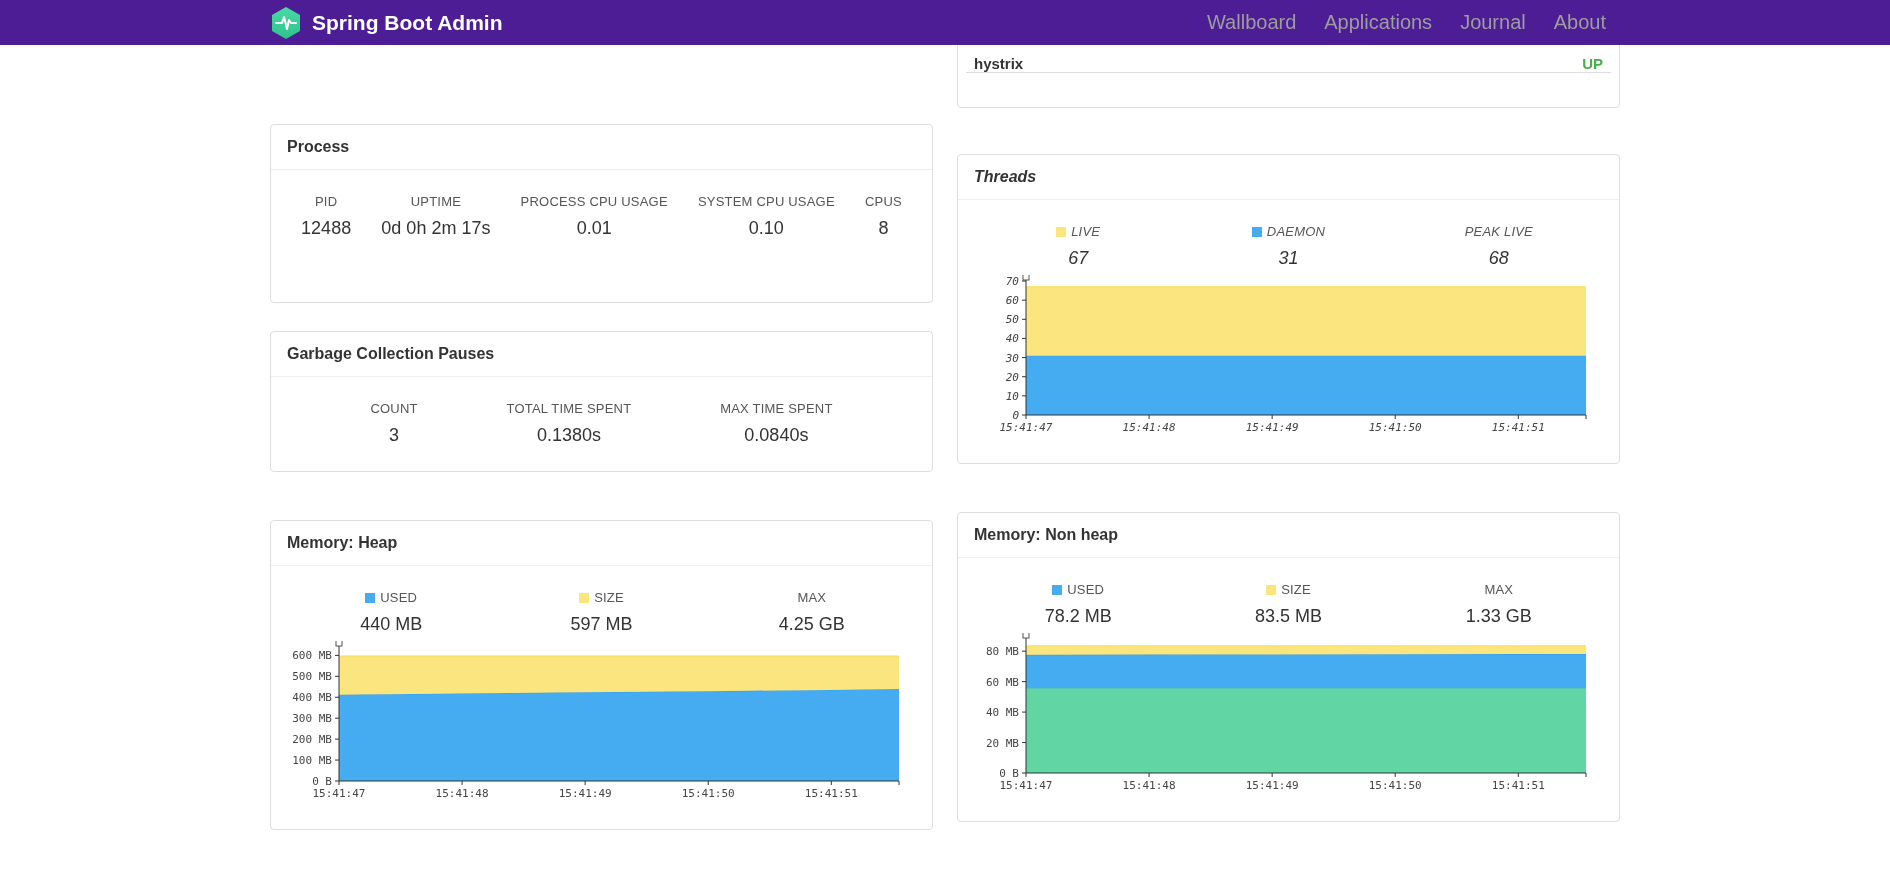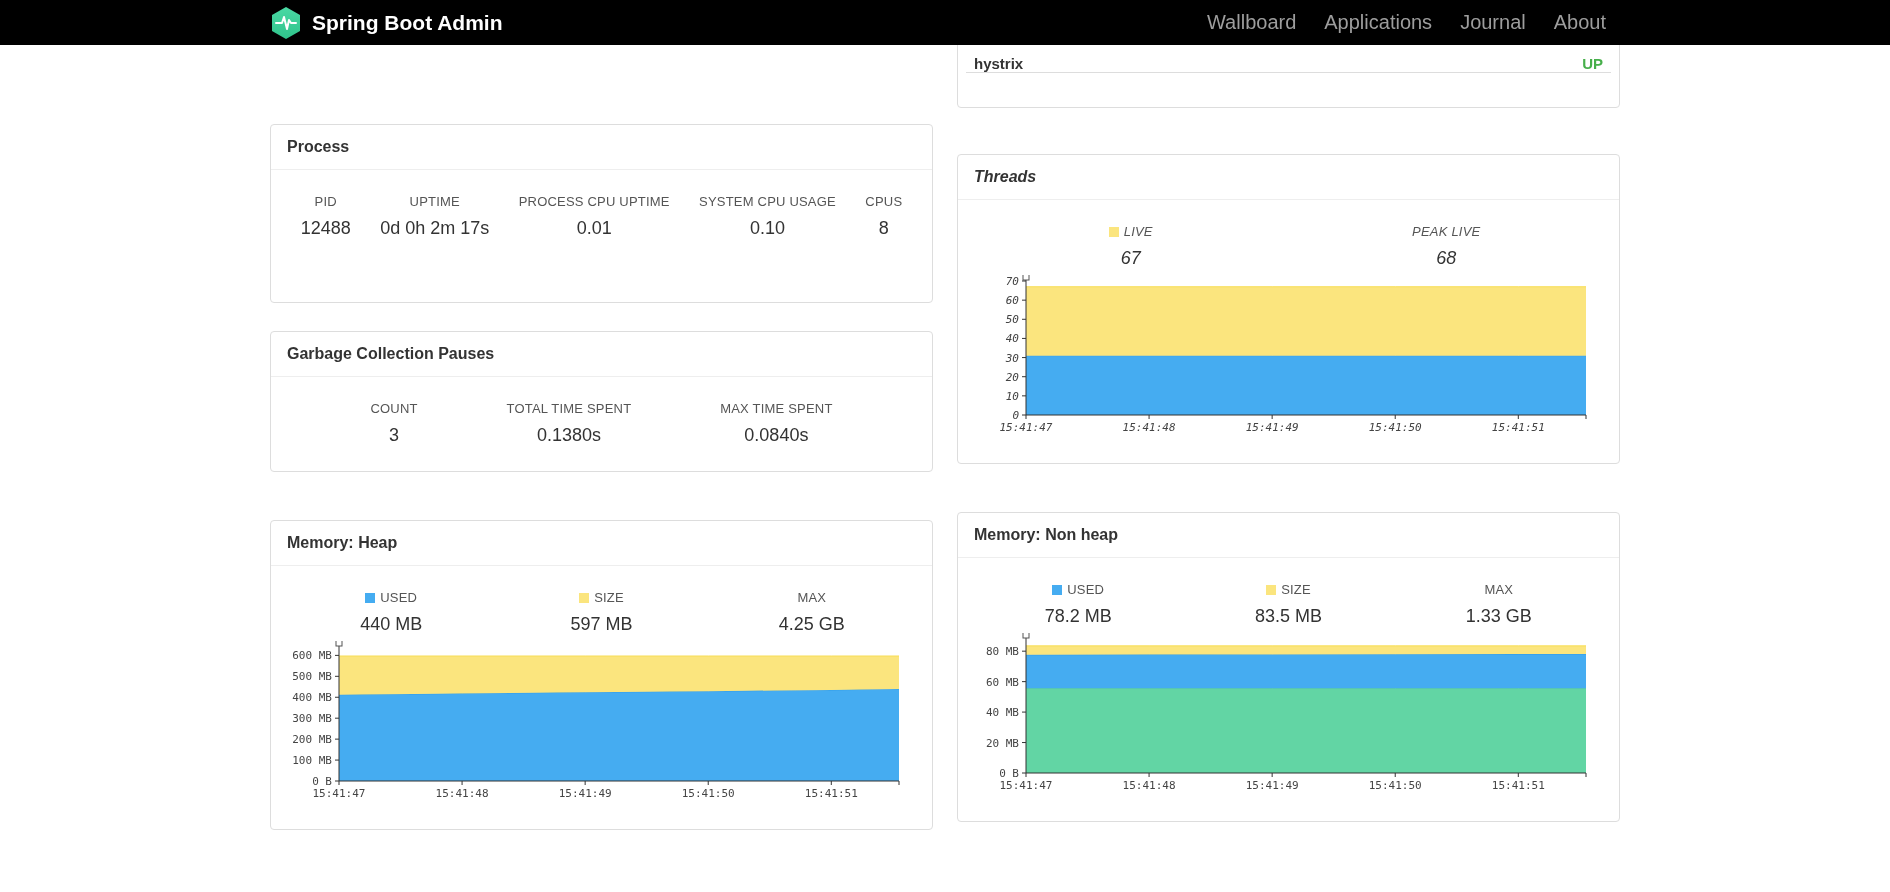--- a/index.html
+++ b/index.html
@@ -5,21 +5,21 @@
   * { box-sizing: border-box; }
   html,body { margin:0; padding:0; }
   body {
     width: 1890px; height: 892px; overflow: hidden;
     background: #fff; color: #333;
     font-family: "Liberation Sans", sans-serif;
   }
   
   .navbar {
     position: fixed; top:0; left:0; right:0; height:45px;
-    background:#000000; z-index:10;
+    background:#4c1d95; z-index:10;
   }
   .nav-inner {
     width:1350px; margin:0 auto; height:100%;
     display:flex; align-items:center;
   }
   .brand { display:flex; align-items:center; gap:10px; color:#fff; font-weight:bold; font-size:21px; text-decoration:none; cursor:pointer; }
   .logo { display:block; }
   .nav-links { margin-left:auto; display:flex; }
   .nav-link { color:#9d9d9d; font-size:20px; line-height:45px; padding:0 14px; cursor:pointer; text-decoration:none; }
   
@@ -93,21 +93,21 @@
       <div class="panel-body metrics-row">
         <div class="metric">
           <div class="metric-label">PID</div>
           <div class="metric-value">12488</div>
         </div>
         <div class="metric">
           <div class="metric-label">UPTIME</div>
           <div class="metric-value">0d 0h 2m 17s</div>
         </div>
         <div class="metric">
-          <div class="metric-label">PROCESS CPU UPTIME</div>
+          <div class="metric-label">PROCESS CPU USAGE</div>
           <div class="metric-value">0.01</div>
         </div>
         <div class="metric">
           <div class="metric-label">SYSTEM CPU USAGE</div>
           <div class="metric-value">0.10</div>
         </div>
         <div class="metric">
           <div class="metric-label">CPUS</div>
           <div class="metric-value">8</div>
         </div>
@@ -194,20 +194,24 @@
         <span class="health-status" style="color: rgb(71, 175, 75);">UP</span>
       </div>
     </section>
 
     <section class="panel panel-threads">
       <div class="panel-title">Threads</div>
       <div class="panel-body metrics-row legend-row">
         <div class="metric">
           <div class="metric-label"><span class="swatch" style="background: rgb(251, 229, 126);"></span><span>LIVE</span></div>
           <div class="metric-value">67</div>
+        </div>
+        <div class="metric">
+          <div class="metric-label"><span class="swatch" style="background: rgb(69, 172, 241);"></span><span>DAEMON</span></div>
+          <div class="metric-value">31</div>
         </div>
         <div class="metric">
           <div class="metric-label">PEAK LIVE</div>
           <div class="metric-value">68</div>
         </div>
       </div>
       <svg class="chart" width="630" height="160">
           <polygon points="52,80.65714285714286 175.0769230769231,80.65714285714286 298.1538461538462,80.65714285714286 421.2307692307692,80.65714285714286 544.3076923076924,80.65714285714286 612,80.65714285714286 612,140 544.3076923076924,140 421.2307692307692,140 298.1538461538462,140 175.0769230769231,140 52,140" fill="#45acf1" stroke="none"></polygon>
           <polyline points="52,80.65714285714286 175.0769230769231,80.65714285714286 298.1538461538462,80.65714285714286 421.2307692307692,80.65714285714286 544.3076923076924,80.65714285714286 612,80.65714285714286" fill="none" stroke="#2e9be8" stroke-width="1"></polyline>
           <polygon points="52,11.742857142857133 175.0769230769231,11.742857142857133 298.1538461538462,11.742857142857133 421.2307692307692,11.742857142857133 544.3076923076924,11.742857142857133 612,11.742857142857133 612,80.65714285714286 544.3076923076924,80.65714285714286 421.2307692307692,80.65714285714286 298.1538461538462,80.65714285714286 175.0769230769231,80.65714285714286 52,80.65714285714286" fill="#fbe57e" stroke="none"></polygon>

